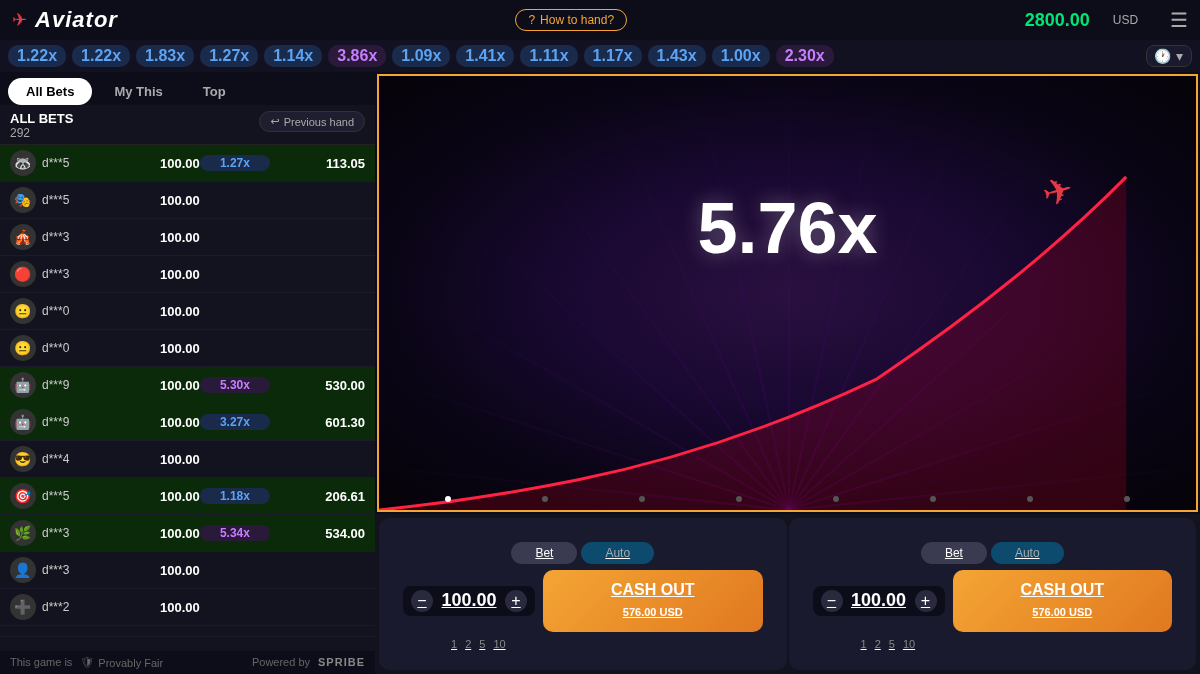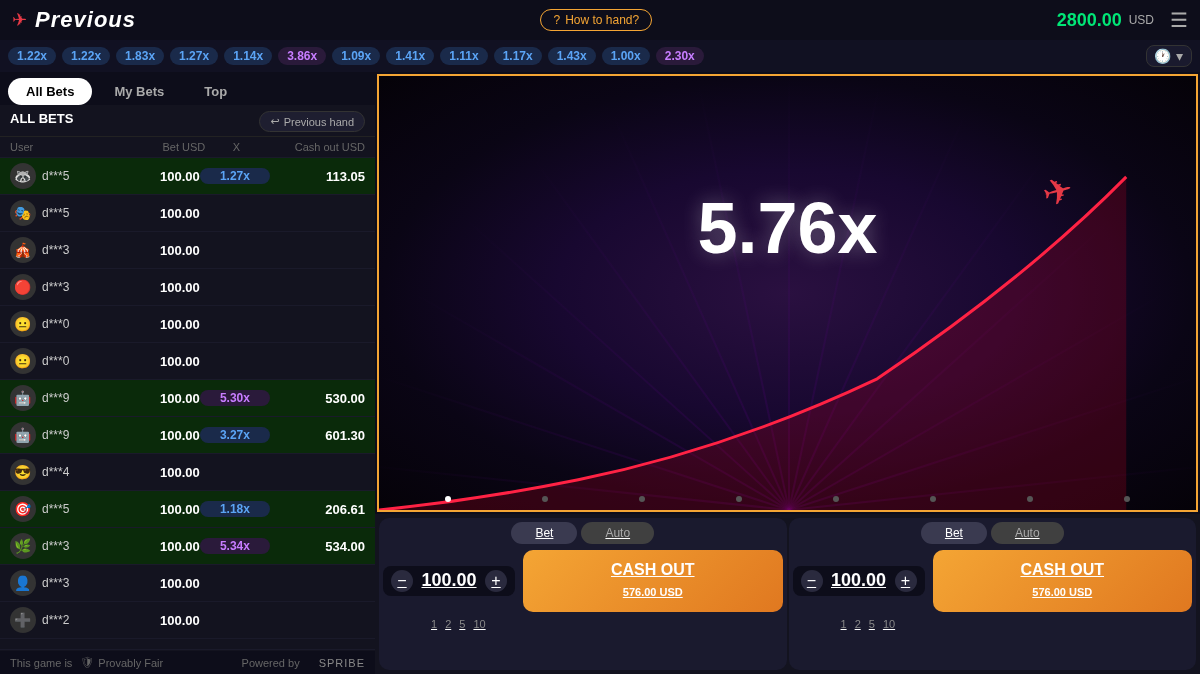--- a/index.html
+++ b/index.html
@@ -76,21 +76,21 @@
       display: flex;
       align-items: center;
       padding: 0 8px;
       gap: 6px;
       flex-shrink: 0;
       overflow: hidden;
     }
     .mult-badge {
       border-radius: 10px;
       padding: 2px 9px;
-      font-size: 12px;
+      font-size: 16px;
       font-weight: 700;
       white-space: nowrap;
     }
     .mult-blue { background: #1a2a4a; color: #5ba4f5; }
     .mult-purple { background: #2a1a3a; color: #c77dff; }
     .mult-history-btn {
       margin-left: auto;
       background: #1a1a2e;
       border: 1px solid #333;
       border-radius: 8px;
@@ -216,33 +216,33 @@
     .bet-amount { flex: 1; text-align: right; color: #fff; font-weight: 600; }
     .mult-x { flex: 0.7; text-align: center; font-weight: 700; font-size: 12px; border-radius: 8px; padding: 1px 5px; }
     .mult-x.blue { color: #5ba4f5; background: #1a2a4a; }
     .mult-x.purple { color: #c77dff; background: #2a1a3a; }
     .cashout-amount { flex: 1.1; text-align: right; color: #fff; font-weight: 700; }
 
     
     .left-footer {
       padding: 5px 10px;
       display: flex;
-      align-items: center;
+      align-items: flex-start;
       gap: 8px;
       background: #0d0d1a;
       font-size: 11px;
       color: #666;
     }
     .provably-fair {
       display: flex;
       align-items: center;
       gap: 4px;
       color: #666;
     }
-    .spribe-text { font-weight: 400; color: #888; letter-spacing: 1px; margin-left: 11px; }
+    .spribe-text { font-weight: 700; color: #888; letter-spacing: 1px; }
 
     
     .right-panel {
       flex: 1;
       display: flex;
       flex-direction: column;
       background: #0d0d1a;
       text-decoration: underline;
     }
 
@@ -320,37 +320,37 @@
       gap: 2px;
       padding: 4px;
       background: #13131f;
       flex-shrink: 0;
     }
 
     .bet-panel {
       flex: 1;
       background: #1a1a2e;
       border-radius: 10px;
-      padding: 4px;
+      padding: 24px;
       display: flex;
       flex-direction: column;
       gap: 6px;
     }
     .bet-panel-tabs {
       display: flex;
       gap: 4px;
       justify-content: center;
     }
     .bet-panel-tab {
       padding: 4px 24px;
       border-radius: 14px;
       font-size: 12px;
       cursor: pointer;
       border: none;
-      background: #404040;
+      background: #0c4a6e;
       color: #aaa;
     }
     .bet-panel-tab.active {
       background: #3a3a50;
       color: #fff;
     }
     .bet-controls {
       display: flex;
       align-items: center;
       gap: 8px;
@@ -409,27 +409,27 @@
       font-size: 11px;
       color: #888;
     }
   </style>
 </head>
 <body>
 
 <div class="top-bar">
   <div class="logo">
     <span class="logo-plane">✈</span>
-    <span class="logo-text">Previous</span>
+    <span class="logo-text">Aviator</span>
   </div>
   <button class="how-to-play">
     <span>?</span>
     <span>How to hand?</span>
   </button>
-  <div style="display:flex;align-items:center;gap:4px;">
+  <div style="display:flex;align-items:center;gap:20px;">
     <span class="balance">2800.00</span>
     <span class="balance-usd">USD</span>
     <span class="menu-icon">☰</span>
   </div>
 </div>
 
 <div class="multiplier-bar">
 <span class="mult-badge mult-blue">1.22x</span>
     <span class="mult-badge mult-blue">1.22x</span>
     <span class="mult-badge mult-blue">1.83x</span>
@@ -445,38 +445,33 @@
     <span class="mult-badge mult-purple">2.30x</span>
     <button class="mult-history-btn">🕐 ▾</button>
   </div>
 
 <div class="main-content">
 
   <div class="left-panel">
 
     <div class="bets-tabs">
     <button class="bets-tab active">All Bets</button>
-        <button class="bets-tab">My Bets</button>
+        <button class="bets-tab">My This</button>
         <button class="bets-tab">Top</button>
       </div>
 
     <div class="all-bets-header">
       <button class="previous-hand-btn">
         <span>↩</span>
         <span>Previous hand</span>
       </button>
       <div class="all-bets-title">ALL BETS</div>
+      <div class="all-bets-count">292</div>
     </div>
 
-    <div class="bets-table-header">
-      <span class="col-user">User</span>
-      <span class="col-bet">Bet USD</span>
-      <span class="col-x">X</span>
-      <span class="col-cashout">Cash out USD</span>
-    </div>
 
     <div class="bets-list" id="bets-list">
     <div class="bet-row highlight-green">
           <div class="user-cell">
             <div class="avatar">🦝</div>
             <span class="username">d***5</span>
           </div>
           <div class="bet-amount">100.00</div>
           <div class="mult-x blue">1.27x</div>
           <div class="cashout-amount">113.05</div>

